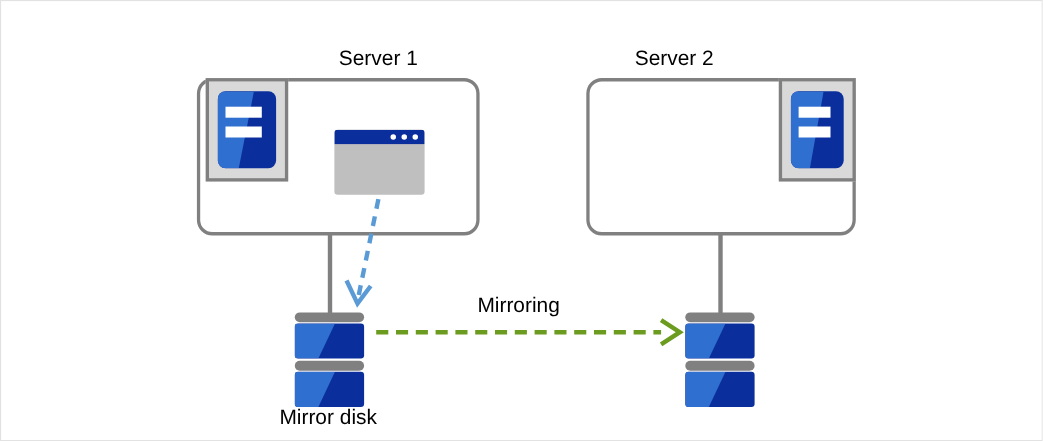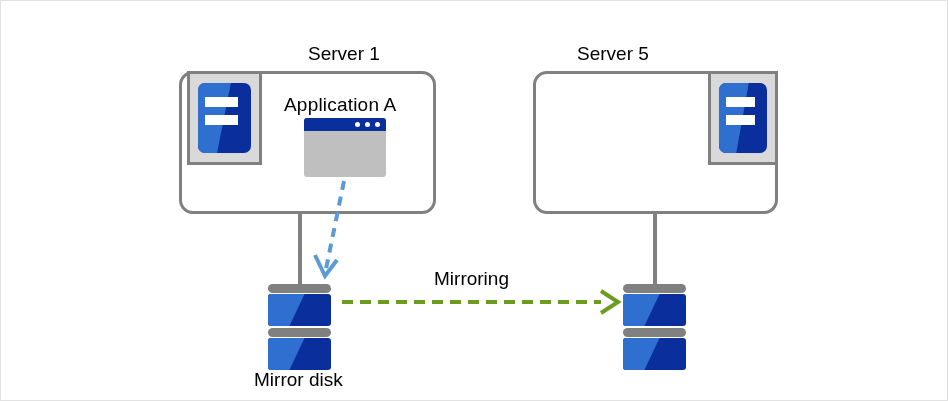--- a/index.html
+++ b/index.html
@@ -174,33 +174,32 @@
 
   <div class="server-box server1-box"></div>
 
   <div class="machine-icon s1">
     <div class="machine-body">
       <div class="machine-bar b1"></div>
       <div class="machine-bar b2"></div>
     </div>
   </div>
 
-  <div class="label label-appa">Application  A</div>
 
   <div class="app-window">
     <div class="app-titlebar">
       <span class="app-dot d1"></span>
       <span class="app-dot d2"></span>
       <span class="app-dot d3"></span>
     </div>
   </div>
 
   <div class="connector c1"></div>
 
-  <div class="label label-server2">Server 5</div>
+  <div class="label label-server2">Server 2</div>
 
   <div class="server-box server2-box"></div>
 
   <div class="machine-icon s2">
     <div class="machine-body">
       <div class="machine-bar b1"></div>
       <div class="machine-bar b2"></div>
     </div>
   </div>
 

